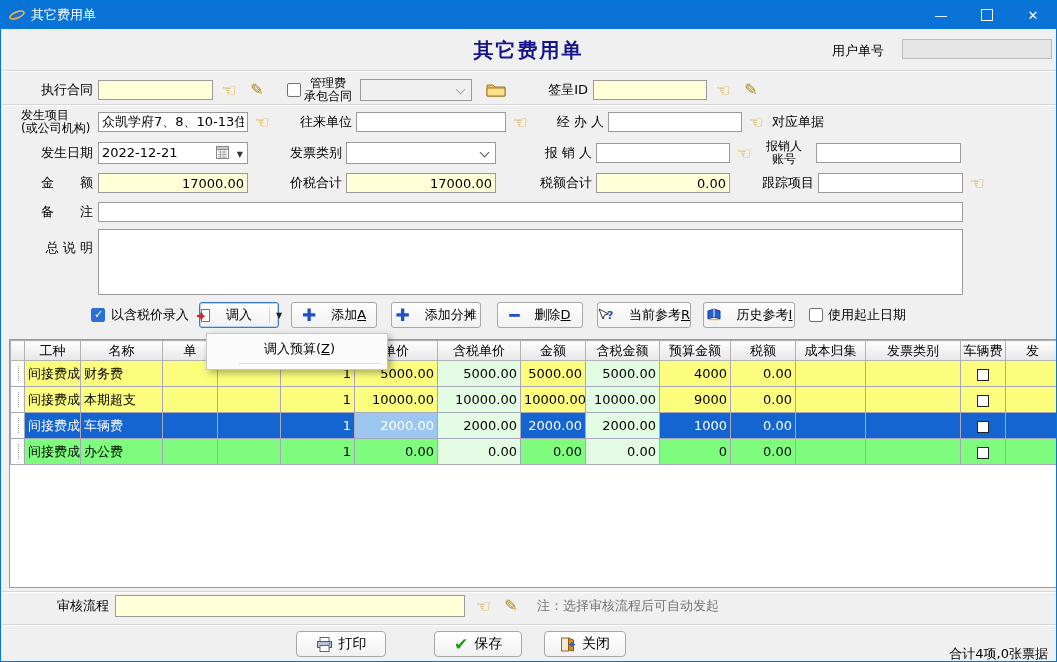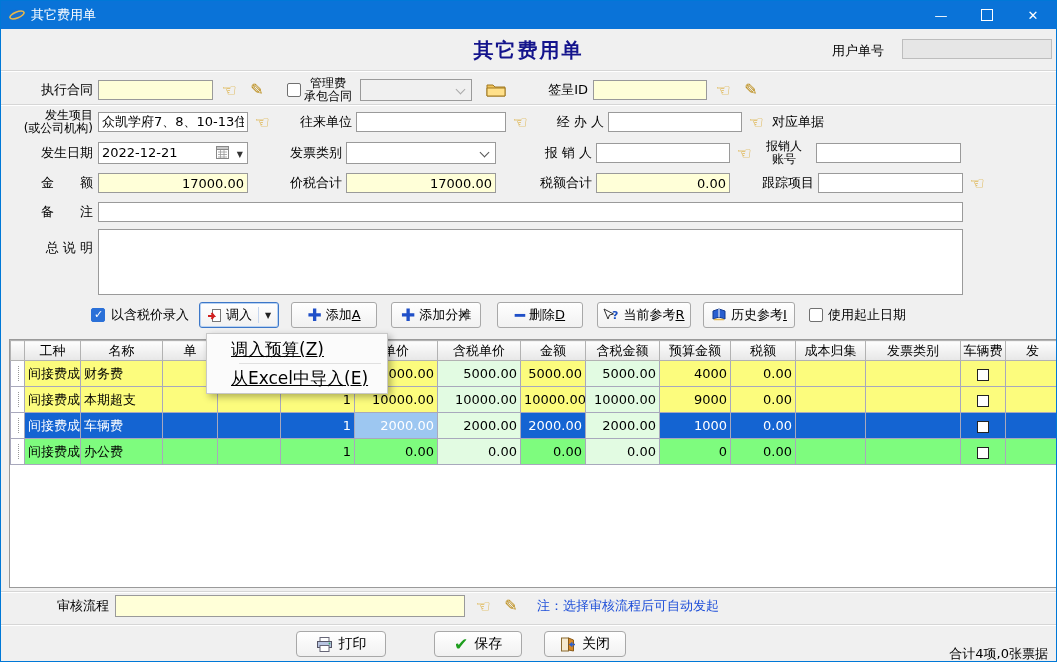--- a/index.html
+++ b/index.html
@@ -33,48 +33,48 @@
   .combo{height:22px;border:1px solid #9a9a9a;background:#fff;box-sizing:border-box;position:relative;cursor:pointer;}
   .combo .chev{position:absolute;right:7px;top:6px;width:6px;height:6px;border-right:1px solid #555;border-bottom:1px solid #555;transform:rotate(45deg);}
   .combo.disabled{background:#f0f0f0;}
   .combo.disabled .chev{border-color:#aaa;}
   .datefield{height:22px;border:1px solid #9a9a9a;background:#fff;box-sizing:border-box;position:relative;padding:2px 3px;cursor:pointer;}
   .dico{position:absolute;right:18px;top:3px;}
   .darr{position:absolute;right:4px;top:7px;font-size:8px;color:#333;}
   textarea.big{position:absolute;border:1px solid #9a9a9a;background:#fff;resize:none;font-family:inherit;font-size:13px;box-sizing:border-box;}
   
   .toolbar{position:absolute;left:90px;top:301px;display:flex;align-items:center;}
-  .tbtn{height:26px;border:1px solid #a8a8a8;border-radius:3px;background:linear-gradient(#ffffff,#f1f1f1);display:flex;align-items:center;justify-content:center;gap:4px;font-size:13px;padding:0 6px;box-sizing:border-box;cursor:pointer;white-space:nowrap;}
+  .tbtn{height:26px;border:1px solid #a8a8a8;border-radius:3px;background:linear-gradient(#ffffff,#f1f1f1);display:flex;align-items:center;justify-content:center;gap:15px;font-size:13px;padding:0 6px;box-sizing:border-box;cursor:pointer;white-space:nowrap;}
   .tbtn.focused{border:1px solid #3c77c8;box-shadow:0 0 0 1px #b8d2f2 inset;}
   .plus{color:#2050c8;font-weight:bold;font-size:17px;line-height:15px;}
   .minus{color:#2050c8;font-weight:bold;font-size:17px;line-height:13px;}
   .u{text-decoration:underline;}
   .drop-arrow{font-size:8px;color:#222;border-left:1px solid #c6d6ee;padding-left:6px;margin-left:2px;height:16px;display:flex;align-items:center;}
   
   .menu{position:absolute;left:205px;top:332px;width:180px;background:#fbfbfb;border:1px solid #c8c8c8;box-shadow:3px 3px 7px rgba(0,0,0,0.3);z-index:20;padding:3px 0;}
-  .menu-item{height:24px;line-height:24px;padding-left:24px;font-size:17px;cursor:pointer;white-space:nowrap;text-decoration:underline;}
+  .menu-item{height:24px;line-height:24px;padding-left:57px;font-size:13px;cursor:pointer;white-space:nowrap;}
   .menu-sep{border-top:1px solid #e0e0e0;margin:2px 6px 2px 32px;}
   
   .gridwrap{position:absolute;left:8px;top:338px;width:1049px;height:247px;background:#fff;border-top:1px solid #9a9a9a;border-left:1px solid #9a9a9a;border-bottom:1px solid #9a9a9a;overflow:hidden;}
   table.grid{border-collapse:collapse;table-layout:fixed;width:1049px;}
   .grid th{height:19px;font-weight:normal;font-size:13px;background:linear-gradient(#fdfdfd,#e7e7e7);border:1px solid #b2b2b2;padding:0 2px;overflow:hidden;white-space:nowrap;}
   .grid td{height:26px;font-size:13px;border:1px solid #a8a8bc;padding:0 3px;overflow:hidden;white-space:nowrap;box-sizing:border-box;}
   .r-yellow td{background:#fcfc7d;}
   .r-green td{background:#7efc7e;}
   .r-sel td{background:#1464d2;color:#fff;}
   .grid td.mint{background:#e2fbe2;color:#000;}
   .grid td.focus{background:#9dc7f1;color:#fff;}
   .grid td.ind{background:#fff;padding:0;}
   .tree{width:7px;height:60%;border-right:1px dotted #999;}
   .tl{text-align:left;}
   .tn{text-align:right;}
   .cbcell{text-align:center;}
   .gridcb{display:inline-block;width:12px;height:12px;background:#fff;border:1.5px solid #222;box-sizing:border-box;vertical-align:middle;cursor:pointer;}
   
-  .note{color:#1d4ed8;}
+  .note{color:#737373;}
   .chips{position:absolute;left:8px;top:632px;display:flex;gap:5px;}
   .chip{border:1px solid #8a8a8a;padding:1px 5px;font-size:13px;white-space:nowrap;}
   .chip.green{background:#80ff80;color:#8b1a1a;}
   .chip.white{background:#ffffff;color:#000;}
   .chip.red{background:#f28080;color:#8b0000;}
   .chip.yellow{background:#ffff88;color:#000;}
   .bbtn{position:absolute;top:630px;height:26px;border:1px solid #a8a8a8;border-radius:4px;background:linear-gradient(#ffffff,#f1f1f1);display:flex;align-items:center;justify-content:center;gap:6px;font-size:14px;cursor:pointer;box-sizing:border-box;}
   .check{color:#1e9e1e;font-size:17px;font-weight:bold;}
   .summary{position:absolute;right:8px;top:644px;font-size:13px;}
 </style>
@@ -124,21 +124,21 @@
         </svg>
     </span>
     <span class="lbl" style="width:50px;margin-left:32px">签呈ID</span>
     <input class="inp yellow" style="width: 114px; margin-left: 5px;" value="">
     <span class="hand" style="margin-left:6px">☜</span>
     <span class="pencil" style="margin-left:8px">✎</span>
   </div>
   <div class="hr" style="top:103px"></div>
 
   <div class="frow" style="top:108px;padding-left:20px">
-    <span class="lbl2" style="width:72px;text-align:right"><span>发生项目</span><br><span>(或公司机构)</span></span>
+    <span class="lbl2" style="width:72px;text-align:left"><span>发生项目</span><br><span>(或公司机构)</span></span>
     <input class="inp" style="width: 150px; margin-left: 5px;" value="众凯学府7、8、10-13住宅楼">
     <span class="hand" style="margin-left:4px">☜</span>
     <span class="lbl" style="width:56px;margin-left:24px">往来单位</span>
     <input class="inp" style="width: 150px; margin-left: 4px;" value="">
     <span class="hand" style="margin-left:4px">☜</span>
     <span class="lbl" style="width:52px;margin-left:22px">经 办 人</span>
     <input class="inp" style="width: 134px; margin-left: 4px;" value="">
     <span class="hand" style="margin-left:4px">☜</span>
     <span class="lbl" style="width:56px;margin-left:2px">对应单据</span>
   </div>
@@ -358,21 +358,20 @@
           <td class="cbcell"><span class="gridcb"></span></td>
           <td></td>
         </tr>
       </tbody>
     </table>
   </div>
 
   <div class="menu">
     <div class="menu-item"><span>调入预算(</span><span class="u">Z</span><span>)</span></div>
     <div class="menu-sep"></div>
-    <div class="menu-item"><span>从Excel中导入(</span><span class="u">E</span><span>)</span></div>
   </div>
 
   <div class="hr" style="top:590px"></div>
   <div class="frow" style="top:594px;padding-left:56px">
     <span class="lbl" style="width:52px">审核流程</span>
     <input class="inp yellow" style="width: 350px; height: 22px; margin-left: 6px;" value="">
     <span class="hand" style="margin-left:8px">☜</span>
     <span class="pencil" style="margin-left:8px">✎</span>
     <span class="note" style="margin-left:16px">注：选择审核流程后可自动发起</span>
   </div>

